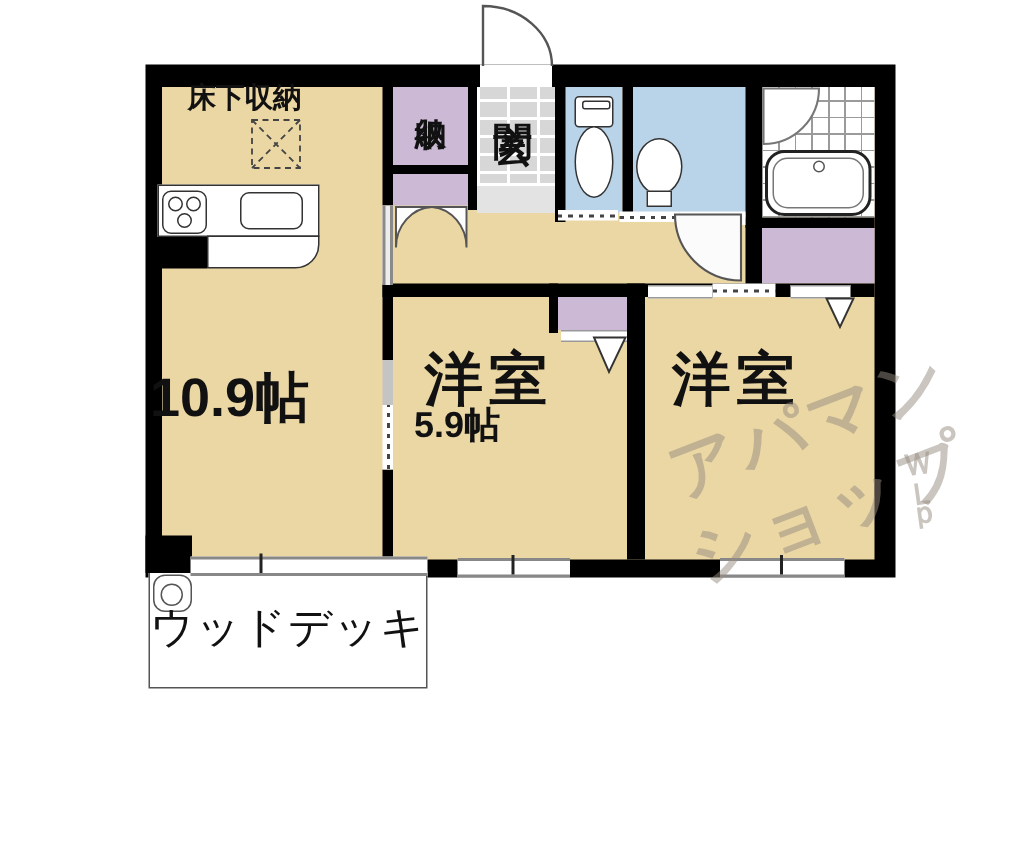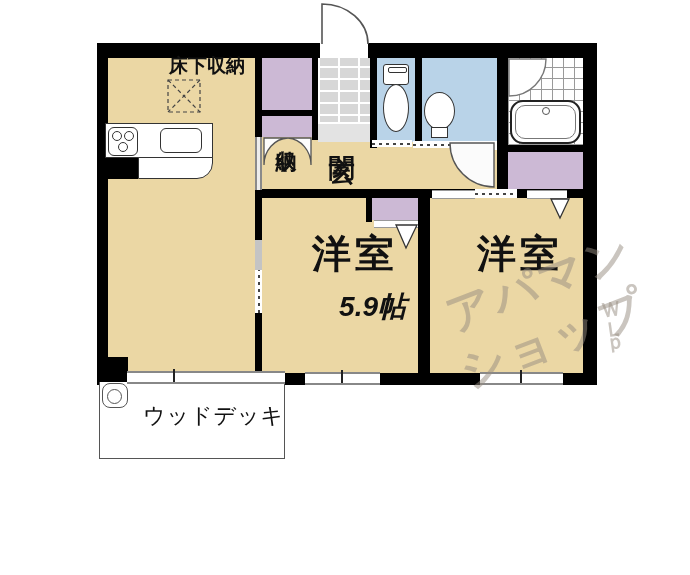--- a/index.html
+++ b/index.html
@@ -43,21 +43,21 @@
   .open-v{background:#ededed;border-left:2px solid #8a8a8a;border-right:2px solid #8a8a8a;box-sizing:border-box;z-index:5;}
   .slide-open{background:#c4c4c4;z-index:5;}
   
   .fixture{background:#fff;border:2px solid #222;box-sizing:border-box;z-index:5;}
   .fixture.thin{border-width:1px;border-color:#333;}
   .burner{position:absolute;border:1.5px solid #333;border-radius:50%;background:#fff;box-sizing:border-box;}
   .tub-inner{position:absolute;left:3px;top:3px;right:3px;bottom:3px;border:1px solid #777;border-radius:10px;}
   .drain{position:absolute;border:1.5px solid #555;border-radius:50%;background:#fff;box-sizing:border-box;}
   .ellipse{border-radius:50%;}
   
-  .label{position:absolute;z-index:7;text-align:right;font-weight:600;line-height:1.05;white-space:nowrap;}
+  .label{position:absolute;z-index:7;text-align:left;font-weight:600;line-height:1.05;white-space:nowrap;}
   .vtext{writing-mode:vertical-rl;text-orientation:upright;}
   .wm{position:absolute;z-index:8;font-weight:bold;color:var(--watermark);white-space:nowrap;}
   svg.overlay{position:absolute;left:0;top:0;z-index:6;}
   .deck{background:#fff;border:1px solid var(--deck_border);box-sizing:border-box;z-index:2;}
 </style>
 </head>
 <body>
 
 <div id="canvas">
 
@@ -148,22 +148,23 @@
     <g stroke="#222" stroke-width="2">
       <line x1="174" y1="369" x2="174" y2="382"></line>
       <line x1="342" y1="370" x2="342" y2="383"></line>
       <line x1="521" y1="370" x2="521" y2="383"></line>
     </g>
   </svg>
 
   <div class="label" style="left:125px;top:56px;width:120px;font-size:19px;">床下収納</div>
   <div class="label vtext" style="left:275px;top:62px;height:72px;font-size:21px;">収納</div>
   <div class="label vtext" style="left:328px;top:62px;height:74px;font-size:26px;">玄関</div>
+  <div class="label" style="left:100px;top:246px;width:155px;font-size:36px;">10.9帖</div>
   <div class="label" style="left:283px;top:234px;width:115px;font-size:39px;letter-spacing:4px;">洋室</div>
-  <div class="label" style="left:276px;top:292px;width:130px;font-size:28px;font-style:italic;">5.9帖</div>
+  <div class="label" style="left:276px;top:271px;width:130px;font-size:24px;">5.9帖</div>
   <div class="label" style="left:448px;top:234px;width:115px;font-size:39px;letter-spacing:4px;">洋室</div>
-  <div class="label" style="left:100px;top:404px;width:184px;font-size:22px;letter-spacing:1px;font-weight:500;">ウッドデッキ</div>
+  <div class="label" style="left:100px;top:404px;width:184px;font-size:29px;letter-spacing:1px;font-weight:500;">ウッドデッキ</div>
 
   <div class="wm" style="left:448px;top:288px;font-size:45px;letter-spacing:3px;transform:rotate(-21deg);transform-origin:left center;">アパマン</div>
   <div class="wm" style="left:462px;top:344px;font-size:45px;letter-spacing:3px;transform:rotate(-21deg);transform-origin:left center;">ショップ</div>
   <div class="wm vtext" style="left:602px;top:287px;height:95px;font-size:20px;transform:rotate(-8deg);">ＷＬｐ</div>
 
 </div>
 
 </body></html>

